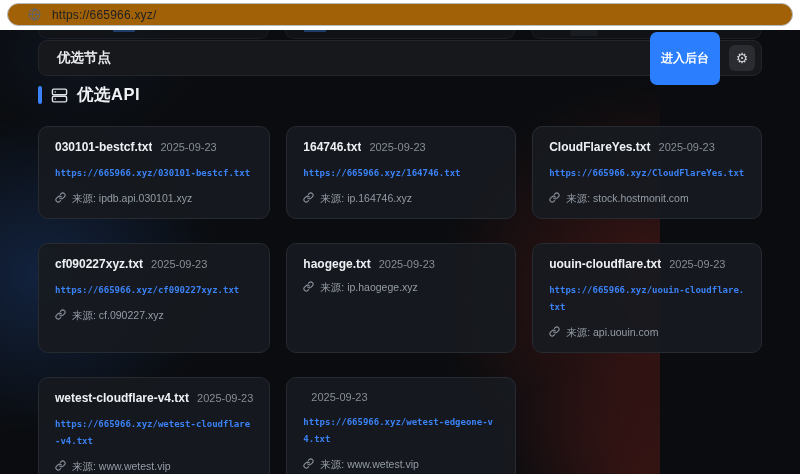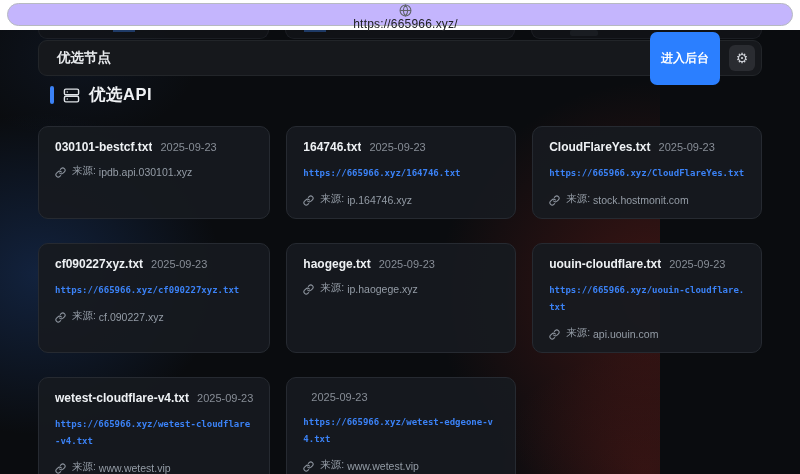--- a/index.html
+++ b/index.html
@@ -2,21 +2,21 @@
 <html><head>
 <meta charset="utf-8">
 <style>
   * { margin:0; padding:0; box-sizing:border-box; }
   html,body { width:800px; height:474px; overflow:hidden; }
   body { font-family:"Liberation Sans","DejaVu Sans",sans-serif; background:#0a0c0f; position:relative; }
 
   
   .chrome { position:absolute; top:0; left:0; width:800px; height:30px; background:#ffffff; z-index:5; }
   .url-pill { position:absolute; top:3px; left:7px; width:786px; height:23px; border:1px solid #b7bac0;
-              border-radius:12px; background:#c4b5fd; display:flex; align-items:center; padding:0 10px;flex-direction:column; }
+              border-radius:12px; background:#a16207; display:flex; align-items:center; padding:0 10px; }
   .site-icon { width:13px; height:13px; margin-left:10px; color:#5f6368; flex:0 0 auto; }
   .url-text { margin-left:11px; font-size:12px; color:#202124; letter-spacing:.2px; }
 
   
   .page { position:absolute; top:30px; left:0; width:660px; height:444px;
     background:
       radial-gradient(260px 230px at 6% 55%, rgba(37,86,170,.30), transparent 70%),
       radial-gradient(170px 120px at 12% 6%, rgba(40,70,130,.14), transparent 70%),
       radial-gradient(310px 300px at 100% 60%, rgba(141,35,27,.40), transparent 72%),
       radial-gradient(220px 170px at 98% 100%, rgba(141,35,27,.28), transparent 72%),
@@ -35,37 +35,37 @@
   
   .topbar { position:absolute; top:10px; left:0; width:724px; height:36px; background:#16181c;
             border:1px solid #222529; border-radius:9px; display:flex; align-items:center; padding:0 6px 0 18px; }
   .topbar-title { font-size:13.5px; font-weight:bold; color:#e9ebee; flex:1; }
   .admin-btn { background:#2b7fff; color:#fff; font-size:12px; font-weight:bold; border:none;
                border-radius:7px; padding:18px 11px; cursor:pointer; font-family:inherit; }
   .gear-btn { width:26px; height:26px; margin-left:9px; background:#2a2c31; border:none; border-radius:6px;
               color:#cdd0d5; font-size:14px; line-height:26px; text-align:center; cursor:pointer; }
 
   
-  .section-head { position:absolute; top:54px; left:12px; display:flex; align-items:center; }
+  .section-head { position:absolute; top:54px; left:0; display:flex; align-items:center; }
   .accent-bar { width:4px; height:18px; background:#3b82f6; border-radius:2px; }
   .server-icon { width:17px; height:17px; margin-left:9px; color:#dfe3e8; }
   .section-title { margin-left:9px; font-size:16.5px; font-weight:bold; color:#f0f2f5; letter-spacing:.5px; }
 
   
   .grid { position:absolute; top:96px; left:0; width:724px; display:grid;
           grid-template-columns:repeat(3,1fr); column-gap:16px; row-gap:24px; align-items:stretch; }
   .card { background:rgba(23,26,31,.93); border:1px solid #262a31; border-radius:10px;
           padding:13px 16px 12px 16px; }
   .card-top { display:flex; align-items:baseline; white-space:nowrap; }
   .card-name { font-size:12px; font-weight:bold; color:#eef1f4; overflow:hidden; }
   .card-date { font-size:11px; color:#878d96; flex:0 0 auto; margin-left:8px; }
   .card-url { display:block; margin-top:11px; font-family:"DejaVu Sans Mono","Liberation Mono",monospace;
               font-size:9px; font-weight:bold; color:#3b82f6; text-decoration:none; line-height:1.9;
               word-break:break-all; }
-  .card-src { margin-top:10px; display:flex; align-items:flex-end; color:#949ca6; font-size:10.5px; }
+  .card-src { margin-top:10px; display:flex; align-items:flex-start; color:#949ca6; font-size:10.5px; }
   .link-icon { width:11px; height:11px; margin-right:6px; color:#8b929c; flex:0 0 auto; }
 </style>
 </head>
 <body>
 
 <div class="chrome">
   <div class="url-pill">
     <svg class="site-icon" viewBox="0 0 24 24" fill="none" stroke="currentColor" stroke-width="2">
       <circle cx="12" cy="12" r="10"></circle>
         <line x1="2" y1="12" x2="22" y2="12"></line>
@@ -106,20 +106,21 @@
       </svg>
       <span class="section-title">优选API</span>
     </div>
 
     <div class="grid">
   <div class="card">
     <div class="card-top">
       <span class="card-name">030101-bestcf.txt</span>
       <span class="card-date">2025-09-23</span>
     </div>
+    <a class="card-url" href="#">https://665966.xyz/030101-bestcf.txt</a>
     <div class="card-src">
       <svg class="link-icon" viewBox="0 0 24 24" fill="none" stroke="currentColor" stroke-width="2.4" stroke-linecap="round">
         <path d="M10 13a5 5 0 0 0 7.54.54l3-3a5 5 0 0 0-7.07-7.07l-1.72 1.71"></path>
         <path d="M14 11a5 5 0 0 0-7.54-.54l-3 3a5 5 0 0 0 7.07 7.07l1.71-1.71"></path>
       </svg>
       <span>来源:</span>&nbsp;<span>ipdb.api.030101.xyz</span>
     </div>
   </div>
 
   <div class="card">

